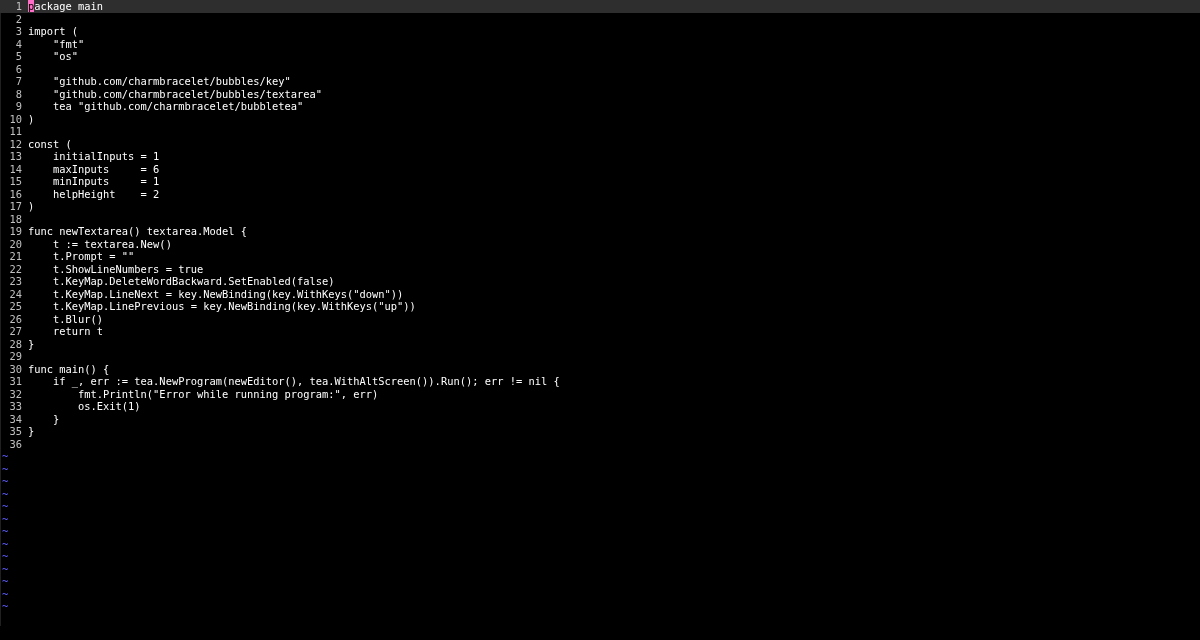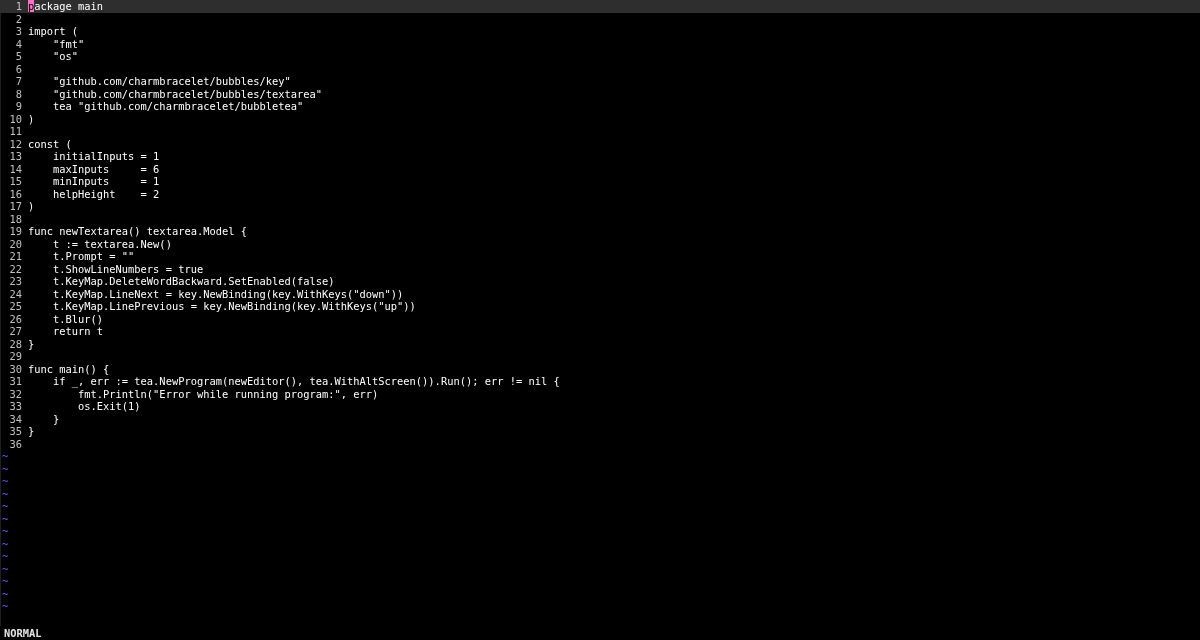--- a/index.html
+++ b/index.html
@@ -74,16 +74,13 @@
     height: calc(100% - 14px);
     background: #202020;
   }
 </style>
 </head>
 <body>
 
 <div class="editor">
   <div class="sep"></div>
   <div class="code-area" id="code-area"><div class="line cursorline"><span class="gutter">1</span><span class="code"><span class="cursor-cell">p</span>ackage main</span></div><div class="line"><span class="gutter">2</span><span class="code"></span></div><div class="line"><span class="gutter">3</span><span class="code">import (</span></div><div class="line"><span class="gutter">4</span><span class="code">    "fmt"</span></div><div class="line"><span class="gutter">5</span><span class="code">    "os"</span></div><div class="line"><span class="gutter">6</span><span class="code"></span></div><div class="line"><span class="gutter">7</span><span class="code">    "github.com/charmbracelet/bubbles/key"</span></div><div class="line"><span class="gutter">8</span><span class="code">    "github.com/charmbracelet/bubbles/textarea"</span></div><div class="line"><span class="gutter">9</span><span class="code">    tea "github.com/charmbracelet/bubbletea"</span></div><div class="line"><span class="gutter">10</span><span class="code">)</span></div><div class="line"><span class="gutter">11</span><span class="code"></span></div><div class="line"><span class="gutter">12</span><span class="code">const (</span></div><div class="line"><span class="gutter">13</span><span class="code">    initialInputs = 1</span></div><div class="line"><span class="gutter">14</span><span class="code">    maxInputs     = 6</span></div><div class="line"><span class="gutter">15</span><span class="code">    minInputs     = 1</span></div><div class="line"><span class="gutter">16</span><span class="code">    helpHeight    = 2</span></div><div class="line"><span class="gutter">17</span><span class="code">)</span></div><div class="line"><span class="gutter">18</span><span class="code"></span></div><div class="line"><span class="gutter">19</span><span class="code">func newTextarea() textarea.Model {</span></div><div class="line"><span class="gutter">20</span><span class="code">    t := textarea.New()</span></div><div class="line"><span class="gutter">21</span><span class="code">    t.Prompt = ""</span></div><div class="line"><span class="gutter">22</span><span class="code">    t.ShowLineNumbers = true</span></div><div class="line"><span class="gutter">23</span><span class="code">    t.KeyMap.DeleteWordBackward.SetEnabled(false)</span></div><div class="line"><span class="gutter">24</span><span class="code">    t.KeyMap.LineNext = key.NewBinding(key.WithKeys("down"))</span></div><div class="line"><span class="gutter">25</span><span class="code">    t.KeyMap.LinePrevious = key.NewBinding(key.WithKeys("up"))</span></div><div class="line"><span class="gutter">26</span><span class="code">    t.Blur()</span></div><div class="line"><span class="gutter">27</span><span class="code">    return t</span></div><div class="line"><span class="gutter">28</span><span class="code">}</span></div><div class="line"><span class="gutter">29</span><span class="code"></span></div><div class="line"><span class="gutter">30</span><span class="code">func main() {</span></div><div class="line"><span class="gutter">31</span><span class="code">    if _, err := tea.NewProgram(newEditor(), tea.WithAltScreen()).Run(); err != nil {</span></div><div class="line"><span class="gutter">32</span><span class="code">        fmt.Println("Error while running program:", err)</span></div><div class="line"><span class="gutter">33</span><span class="code">        os.Exit(1)</span></div><div class="line"><span class="gutter">34</span><span class="code">    }</span></div><div class="line"><span class="gutter">35</span><span class="code">}</span></div><div class="line"><span class="gutter">36</span><span class="code"></span></div><div class="line"><span class="tilde">~</span></div><div class="line"><span class="tilde">~</span></div><div class="line"><span class="tilde">~</span></div><div class="line"><span class="tilde">~</span></div><div class="line"><span class="tilde">~</span></div><div class="line"><span class="tilde">~</span></div><div class="line"><span class="tilde">~</span></div><div class="line"><span class="tilde">~</span></div><div class="line"><span class="tilde">~</span></div><div class="line"><span class="tilde">~</span></div><div class="line"><span class="tilde">~</span></div><div class="line"><span class="tilde">~</span></div><div class="line"><span class="tilde">~</span></div></div>
-  <div class="statusbar">
-    <span>NORMAL</span>
-  </div>
 </div>
 
 </body></html>

